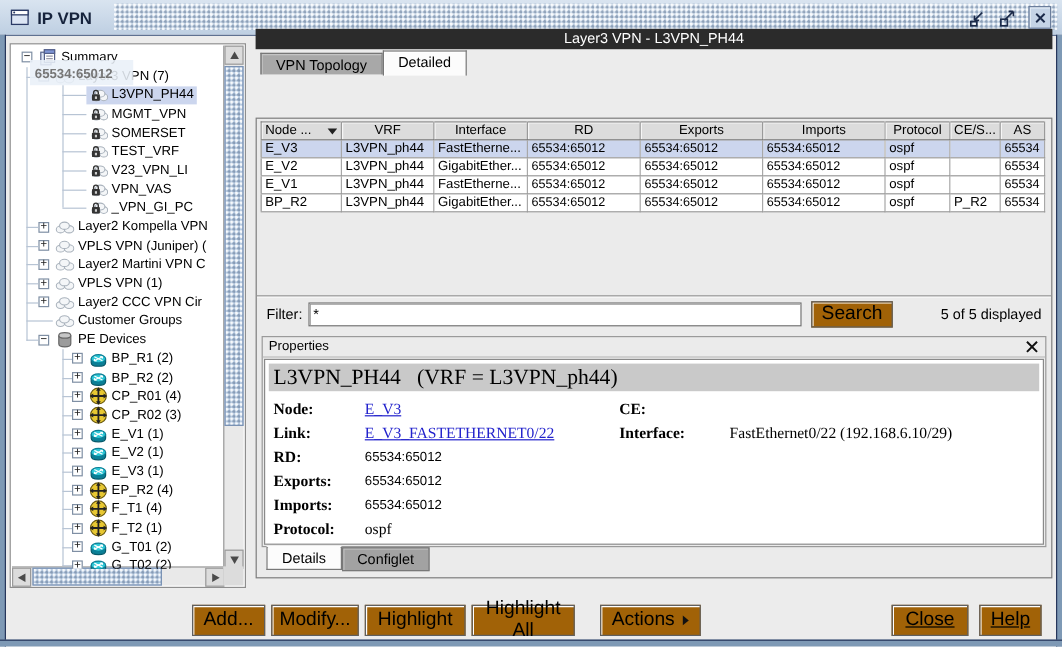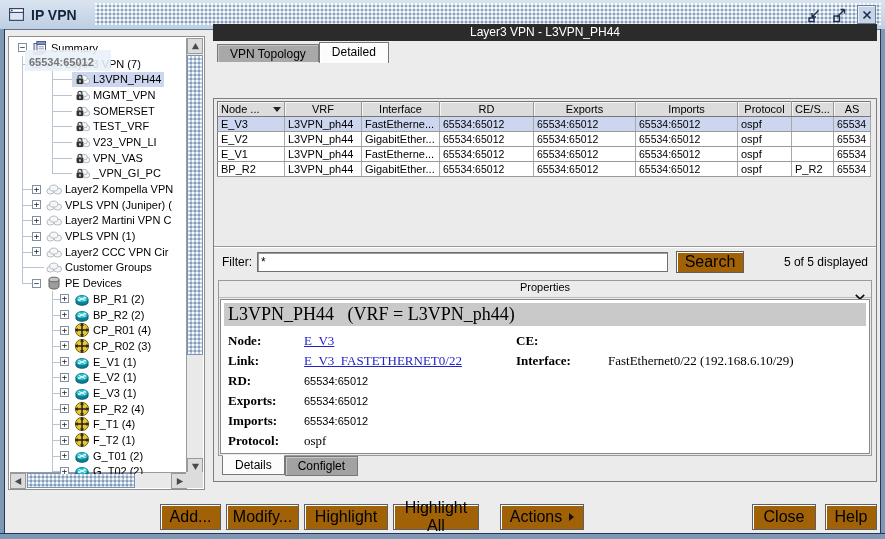--- a/index.html
+++ b/index.html
@@ -93,42 +93,42 @@
   .filter-input{flex:1;height:20px;border:1px solid #707070;box-shadow:inset 1px 1px 0 #999;
     font-family:"Liberation Sans",sans-serif;font-size:12px;padding:0 3px;background:#fff;}
   .metal-btn{background:#a16207;border:1px solid #5F5F5F;box-shadow:inset 1px 1px 0 #fff;
     font-family:"Liberation Sans",sans-serif;font-size:16px;color:#000;height:22px;
     display:inline-flex;align-items:center;justify-content:center;padding:0 1px;cursor:default;}
   .search-btn{margin-left:8px;width:68px;}
   .filter-status{width:112px;text-align:right;font-size:12px;margin-left:12px;}
 
   
   .props{flex:1;margin:3px 4px 0 4px;border:1px solid #9A9A9A;background:#EBEBEB;display:flex;flex-direction:column;}
-  .props-title{height:17px;display:flex;align-items:center;padding:0 5px;font-size:11px;border-bottom:1px solid #BDBDBD;flex-direction:column;}
+  .props-title{height:17px;display:flex;align-items:center;padding:0 5px;font-size:11px;border-bottom:1px solid #BDBDBD;}
   .props-close{margin-left:auto;width:12px;height:12px;display:flex;align-items:center;justify-content:center;}
   .props-body{flex:1;margin:1px;border:1px solid #8A8A8A;background:#fff;box-shadow:inset 0 0 0 1px #fff;overflow:hidden;}
   .props-heading{margin:3px 3px 5px 3px;background:#C9C9C9;font-family:"Liberation Serif",serif;font-size:18px;
     padding:1px 4px;white-space:pre;}
   .props-grid{display:grid;grid-template-columns:76px 212px 92px 1fr;grid-auto-rows:20px;padding:0 7px;align-items:center;}
   .p-label{font-family:"Liberation Serif",serif;font-weight:bold;font-size:13px;}
   .p-val{font-family:"Liberation Serif",serif;font-size:13px;}
   .p-val.num{font-family:"Liberation Sans",sans-serif;font-size:11px;}
   .p-val.link{color:#2222CC;text-decoration:underline;cursor:pointer;}
 
   
   .bottom-tabs{height:25px;padding:0 0 0 8px;display:flex;align-items:flex-start;}
   .btab{padding:2px 12px;font-size:12px;border:1px solid #787878;height:20px;cursor:default;}
   .btab.selected{background:#FCFCFC;border-top:1px solid #FCFCFC;margin-top:-1px;position:relative;z-index:2;}
   .btab.unselected{background:#A2A2A2;box-shadow:inset 1px 1px 0 #C8C8C8;}
 
   
   .button-bar{position:absolute;left:0;right:0;top:503px;height:28px;display:flex;align-items:center;}
   .bar-btn{height:26px;margin-right:5px;}
   .btn-group-left{display:flex;margin-left:160px;}
-  .btn-group-right{display:flex;margin-left:auto;margin-right:8px;}
+  .btn-group-right{display:flex;margin-left:auto;margin-right:17px;text-decoration:underline;}
   .btn-group-right .bar-btn{margin-right:0;margin-left:9px;}
   .actions-gap{margin-left:16px;}
   .menu-arrow{width:0;height:0;border-top:4px solid transparent;border-bottom:4px solid transparent;
     border-left:5px solid #111;margin-left:7px;}
 </style>
 </head>
 <body>
 
 <div class="window">
 

